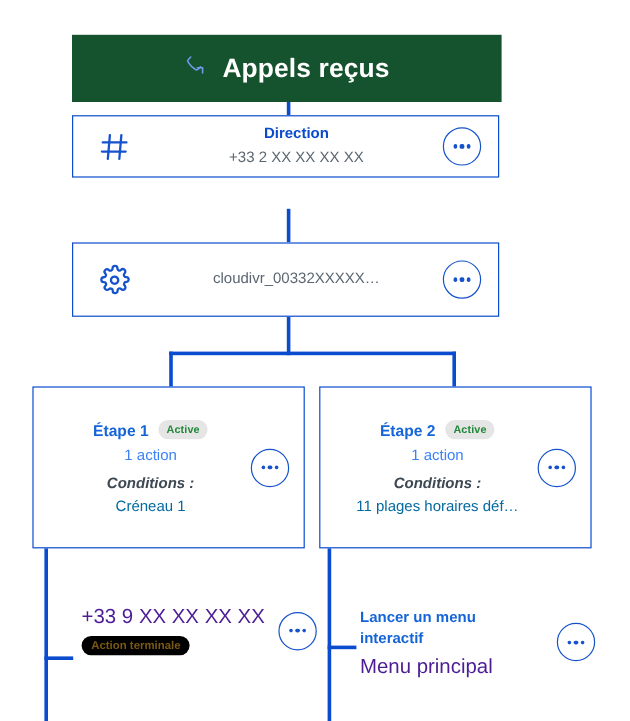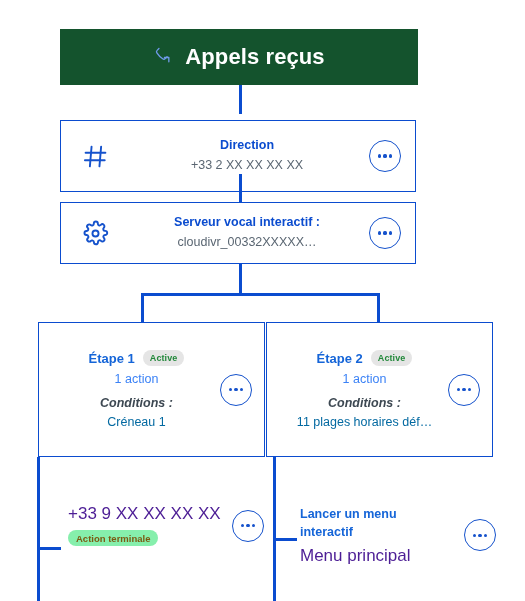--- a/index.html
+++ b/index.html
@@ -90,21 +90,21 @@
     display:flex;align-items:center;
   }
   .leaf-body{flex:1 1 auto;display:flex;flex-direction:column;gap:6px;}
   .leaf-title{
     font-size:12.5px;font-weight:bold;color:#1565d8;line-height:1.45;
     max-width:104px;
   }
   .leaf-sub{font-size:17px;color:#4c1d95;line-height:1.1;white-space:nowrap;}
   .badge-final{
     align-self:flex-start;
-    background:#86efac;color:#7a5a12;
+    background:#000000;color:#7a5a12;
     font-size:9.5px;font-weight:bold;line-height:1;
     padding:4px 8px 3px;border-radius:9px;
   }
   .leaf .kebab{margin-right:0;}
 </style>
 </head>
 <body>
 
 <div id="canvas">
 
@@ -113,21 +113,21 @@
       <svg width="19" height="19" viewBox="0 0 24 24" fill="none" stroke="#6f9ae8" stroke-width="1.7" stroke-linecap="round" stroke-linejoin="round">
         <path d="M7.5 3.2 5.2 5.5c-.9.9-1 2.3-.3 3.3a24 24 0 0 0 7.3 7.3c1 .7 2.4.6 3.3-.3l2.3-2.3"></path>
         <path d="M14.5 14.5h5.5v5.5"></path>
       </svg>
     </span>
     <span class="title">Appels reçus</span>
   </div>
 
   <div class="vline" style="left:239px;top:85px;height:29px;"></div>
 
-  <div class="card" style="top:120px;height:72px;">
+  <div class="card" style="top:96px;height:52px;">
     <span class="card-ic">
       <svg width="27" height="27" viewBox="0 0 24 24" fill="none" stroke="#1552cc" stroke-width="1.7" stroke-linejoin="round" stroke-linecap="round">
         <path d="M8.5 3.2 7 20.8M17 3.2 15.5 20.8M3.2 8.6h17.6M2.6 15.4h17.6"></path>
       </svg>
     </span>
     <span class="card-body">
       <span class="card-title">Direction</span>
       <span class="card-sub">+33 2 XX XX XX XX</span>
     </span>
     <span class="kebab">
@@ -140,36 +140,35 @@
   <div class="vline" style="left:239px;top:174px;height:28px;"></div>
 
   <div class="card" style="top:202px;height:62px;">
     <span class="card-ic">
       <svg width="27" height="27" viewBox="0 0 24 24" fill="none" stroke="#1552cc" stroke-width="1.7" stroke-linejoin="round" stroke-linecap="round">
         <circle cx="12" cy="12" r="2.7"></circle>
         <path d="M19.1 14.2a1.5 1.5 0 0 0 .3 1.7l.1.1a1.8 1.8 0 1 1-2.6 2.6l-.1-.1a1.5 1.5 0 0 0-1.7-.3 1.5 1.5 0 0 0-.9 1.4v.2a1.8 1.8 0 1 1-3.6 0v-.1a1.5 1.5 0 0 0-1-1.4 1.5 1.5 0 0 0-1.7.3l-.1.1a1.8 1.8 0 1 1-2.6-2.6l.1-.1a1.5 1.5 0 0 0 .3-1.7 1.5 1.5 0 0 0-1.4-.9h-.2a1.8 1.8 0 1 1 0-3.6h.1a1.5 1.5 0 0 0 1.4-1 1.5 1.5 0 0 0-.3-1.7l-.1-.1a1.8 1.8 0 1 1 2.6-2.6l.1.1a1.5 1.5 0 0 0 1.7.3h.1a1.5 1.5 0 0 0 .9-1.4v-.2a1.8 1.8 0 1 1 3.6 0v.1a1.5 1.5 0 0 0 .9 1.4 1.5 1.5 0 0 0 1.7-.3l.1-.1a1.8 1.8 0 1 1 2.6 2.6l-.1.1a1.5 1.5 0 0 0-.3 1.7v.1a1.5 1.5 0 0 0 1.4.9h.2a1.8 1.8 0 1 1 0 3.6h-.1a1.5 1.5 0 0 0-1.4.9z"></path>
       </svg>
     </span>
     <span class="card-body">
-      <span class="card-title">Serveur vocal interactif :</span>
       <span class="card-sub">cloudivr_00332XXXXX…</span>
     </span>
     <span class="kebab">
         <i></i>
         <i></i>
         <i></i>
       </span>
   </div>
 
   <div class="vline" style="left:239px;top:264px;height:32px;"></div>
   <div class="hline" style="left:141px;top:293px;width:239px;"></div>
   <div class="vline" style="left:141px;top:293px;height:30px;"></div>
   <div class="vline" style="left:377px;top:293px;height:30px;"></div>
 
-  <div class="step" style="left:38px;">
+  <div class="step" style="left:27px;">
     <span class="step-body">
       <span class="step-head">
         <span class="step-name">Étape 1</span>
         <span class="badge-active">Active</span>
       </span>
       <span class="step-actions">1 action</span>
       <span class="step-cond">Conditions :</span>
       <span class="step-cond-val">Créneau 1</span>
     </span>
     <span class="kebab">

